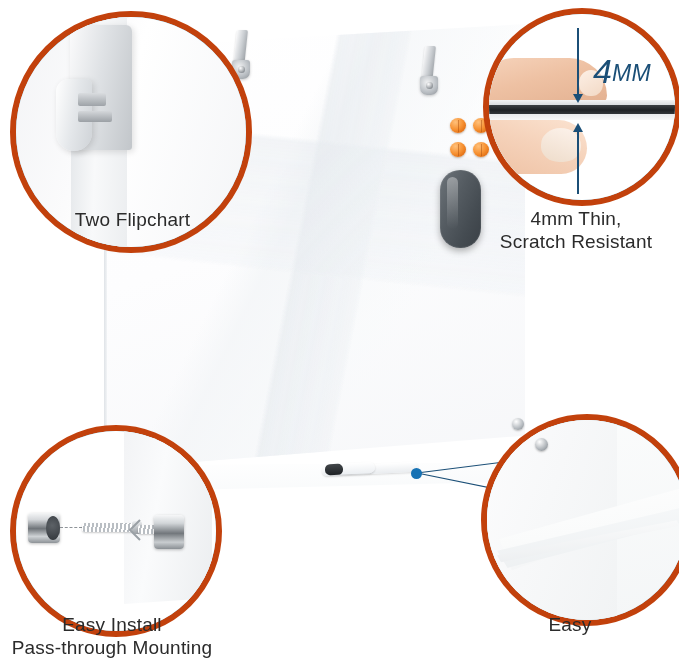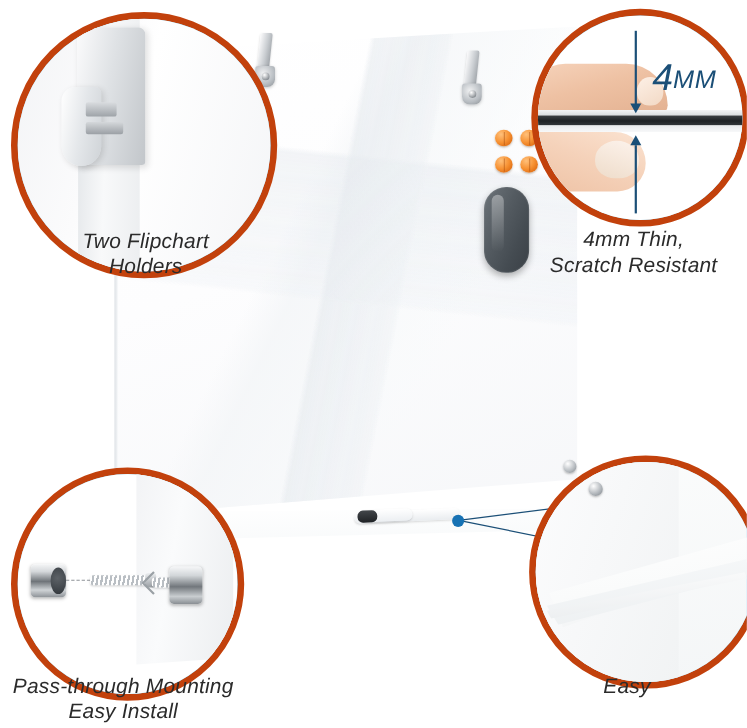--- a/index.html
+++ b/index.html
@@ -124,21 +124,21 @@
 
   
   .callout{position:absolute;}
   .circle{
     position:absolute;border-radius:50%;border:6px solid #c2410c;
     overflow:hidden;background:#7dd3fc;font-style:italic;
   }
   .cap{
     position:absolute;text-align:center;color:#2b2b2b;
     font-size:19px;line-height:23px;font-family:"Liberation Sans", sans-serif;
-    font-weight:400;letter-spacing:.2px;font-style:italic;
+    font-weight:400;letter-spacing:.2px;
   }
 
   
   #c1 .circle{left:10px;top:11px;width:230px;height:230px;}
   #c1 .cap{left:0px;top:208px;width:265px;}
   .c1-board{
     position:absolute;left:0;top:0;width:100%;height:100%;
     background:linear-gradient(105deg,#f3f4f6 0%,#fbfbfc 34%,#ffffff 46%,#f4f5f7 100%);
   }
   .c1-edge{
@@ -327,21 +327,20 @@
     <div class="circle">
       <div class="c1-board"></div>
       <div class="c1-edge"></div>
       <div class="c1-hook"></div>
       <div class="c1-tip"></div>
       <div class="c1-bolt"></div>
       <div class="c1-bolt2"></div>
     </div>
     <div class="cap">
       <div>Two Flipchart</div>
-      <div>Holders</div>
     </div>
   </div>
 
   <div class="callout" id="c2">
     <div class="circle">
       <div class="c2-bg"></div>
 
       <div class="finger-top">
         <div class="nail"></div>
       </div>
@@ -384,22 +383,22 @@
       <div class="dashline" style="left:128px;top:96px;width:18px;"></div>
 
       <div class="screw-g" style="left:122px;top:94px;width:42px;"></div>
       <div class="standoff standoff-r"></div>
 
       <svg style="position:absolute;left:110px;top:86px;" width="16" height="26">
         <path d="M14 3 L4 13 L14 23" fill="none" stroke="#9aa0a5" stroke-width="2"></path>
       </svg>
     </div>
     <div class="cap">
+      <div>Easy Install</div>
       <div>Pass-through Mounting</div>
-      <div>Easy Install</div>
     </div>
   </div>
 
   <div class="callout" id="c4">
     <div class="circle">
       <div class="c4-bg"></div>
       <div class="c4-wall"></div>
       <div class="c4-standoff"></div>
       <div class="tray-top"></div>
       <div class="tray-front"></div>

